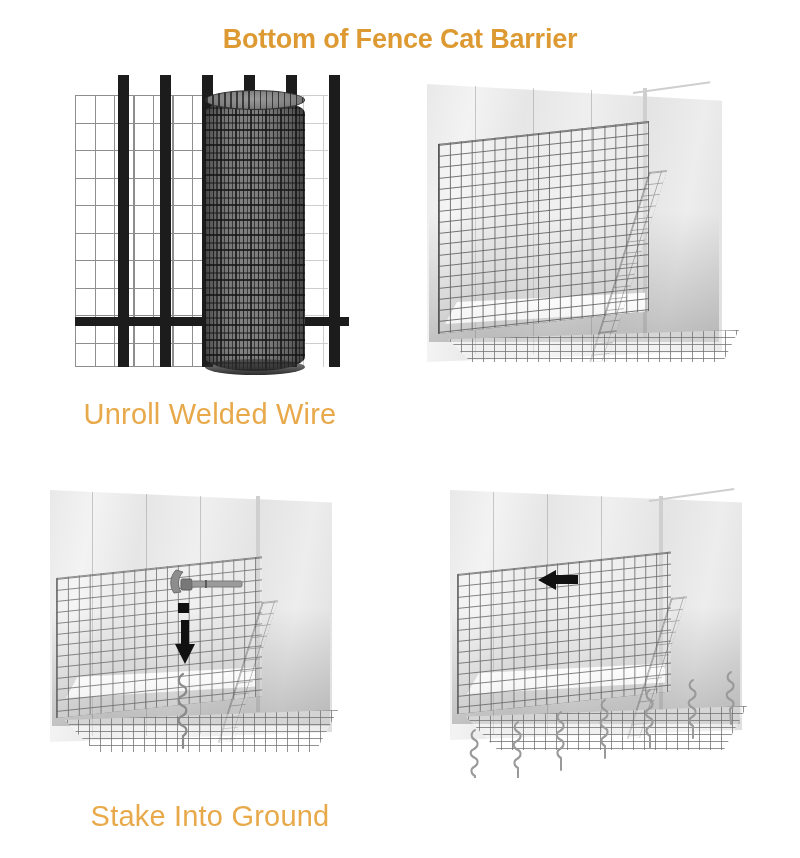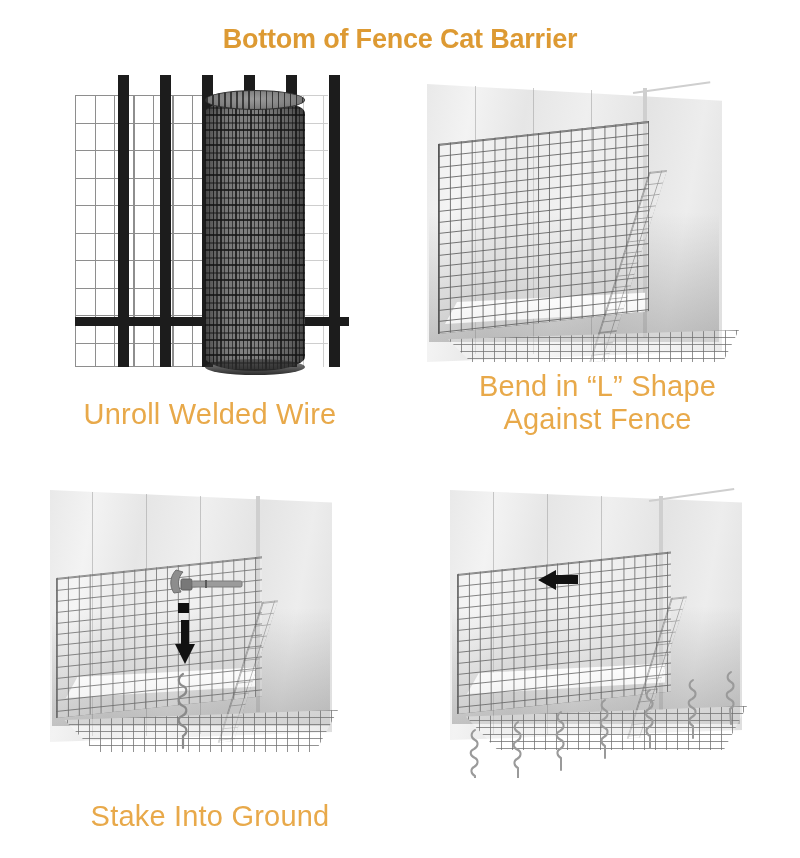--- a/index.html
+++ b/index.html
@@ -258,24 +258,20 @@
         <div class="wall-shadow" style="left:24px; top:150px; width:290px; height:130px;"></div>
         <div class="ground-strip" style="left:40px; top:222px; width:200px; height:40px; clip-path: polygon(6% 45%, 100% 22%, 100% 70%, 0 100%);"></div>
 
         <div class="mesh-vert" style="left:33px; top:82px; width:211px; height:190px; transform: skewY(-6.2deg); transform-origin: left top;"></div>
         <div class="mesh-vert" style="left:244px; top:110px; width:18px; height:184px; transform: skewY(-6.2deg) skewX(-18deg); transform-origin: left top; opacity:.55;"></div>
 
         <div class="mesh-floor" style="left:34px; top:268px; width:300px; height:42px; clip-path: polygon(3% 22%, 100% 0%, 93% 100%, 14% 100%);"></div>
 
       </div>
     </div>
-    <div class="caption">
-      <div>Bend in “L” Shape</div>
-      <div>Against Fence</div>
-    </div>
   </div>
 
   <div class="step" id="step-3">
     <div class="art">
       <div class="scene3d">
 
         <div class="fence-wall" style="left:30px; top:12px; width:282px; height:252px; clip-path: polygon(0 0, 100% 5%, 100% 96%, 0 100%);"></div>
         <div class="wall-seam" style="left:72px;  top:14px; height:244px;"></div>
         <div class="wall-seam" style="left:126px; top:16px; height:242px;"></div>
         <div class="wall-seam" style="left:180px; top:18px; height:238px;"></div>

